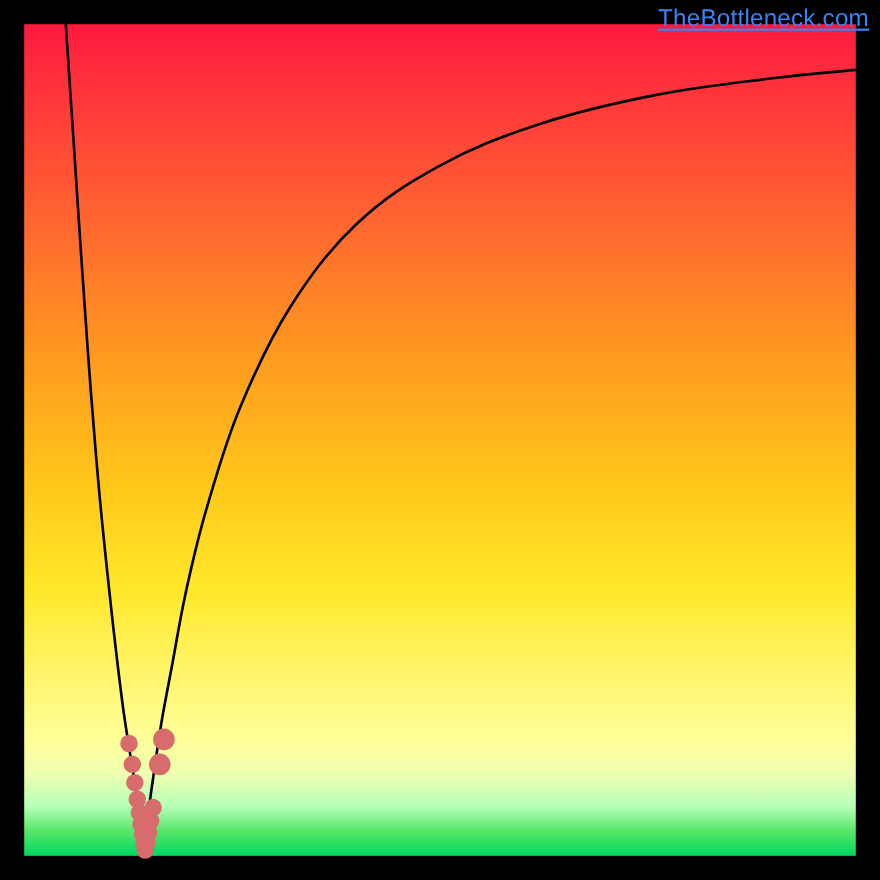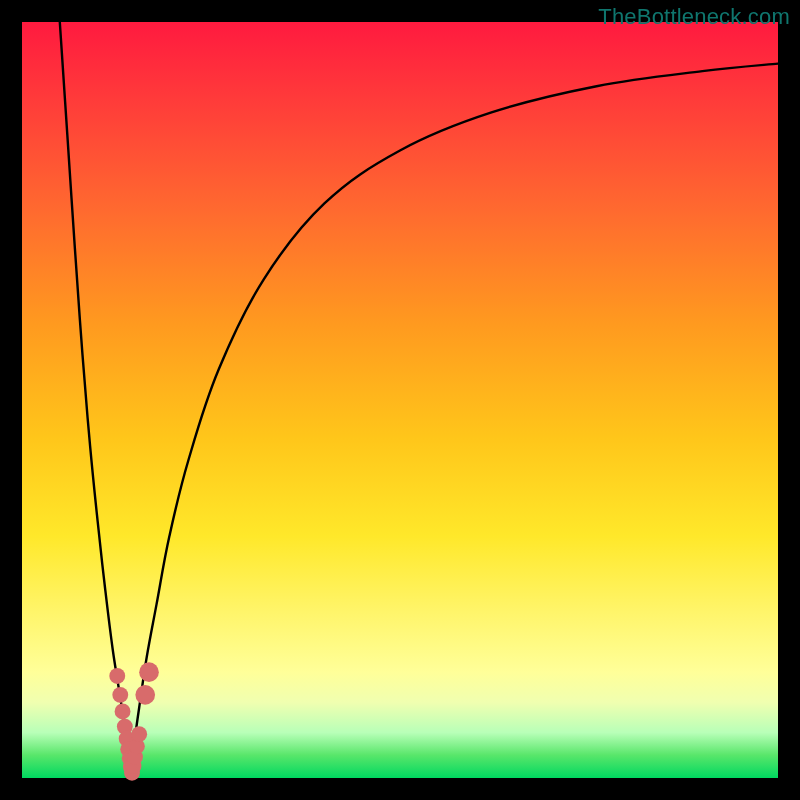--- a/index.html
+++ b/index.html
@@ -44,25 +44,26 @@
     left: 0;
     top: 0;
     width: 756px;
     height: 756px;
     overflow: visible;
   }
   .watermark {
     position: absolute;
     top: 4px;
     right: 10px;
-    color: #0f766e;
+    color: #3b82f6;
     font-size: 22px;
     font-weight: 500;
     letter-spacing: 0.2px;
     user-select: none;
+    text-decoration: underline;
   }
 </style>
 </head>
 <body>
 
 <div class="frame">
   <div class="plot-area">
     <svg class="curves" viewBox="0 0 756 756" preserveAspectRatio="none">
       <path id="left-branch-path" fill="none" stroke="#000000" stroke-width="2.4" stroke-linecap="round" d="M 37.80 0.00 C 39.16 20.41, 42.64 72.58, 45.36 113.40 C 48.08 154.22, 50.20 187.34, 52.92 226.80 C 55.64 266.26, 57.76 297.26, 60.48 332.64 C 63.20 368.02, 65.32 393.42, 68.04 423.36 C 70.76 453.30, 72.88 473.10, 75.60 498.96 C 78.32 524.82, 80.44 543.87, 83.16 567.00 C 85.88 590.13, 87.86 607.07, 90.72 627.48 C 93.58 647.89, 96.31 662.71, 99.04 680.40 C 101.76 698.09, 104.07 712.83, 105.84 725.76 C 107.61 738.69, 108.32 747.46, 108.86 752.22"></path>
       <path id="right-branch-path" fill="none" stroke="#000000" stroke-width="2.4" stroke-linecap="round" d="M 108.86 752.22 C 109.54 746.10, 111.01 731.13, 112.64 718.20 C 114.28 705.27, 115.76 695.37, 117.94 680.40 C 120.11 665.43, 121.75 652.73, 124.74 635.04 C 127.73 617.35, 130.49 603.89, 134.57 582.12 C 138.65 560.35, 141.70 539.94, 147.42 514.08 C 153.14 488.22, 157.47 468.42, 166.32 438.48 C 175.17 408.54, 182.95 380.42, 196.56 347.76 C 210.17 315.10, 222.87 286.98, 241.92 257.04 C 260.97 227.10, 277.91 204.57, 302.40 181.44 C 326.89 158.31, 348.06 144.85, 378.00 128.52 C 407.94 112.19, 433.34 102.29, 468.72 90.72 C 504.10 79.15, 536.46 71.74, 574.56 64.26 C 612.66 56.78, 647.74 53.22, 680.40 49.14 C 713.06 45.06, 742.39 42.94, 756.00 41.58"></path>

